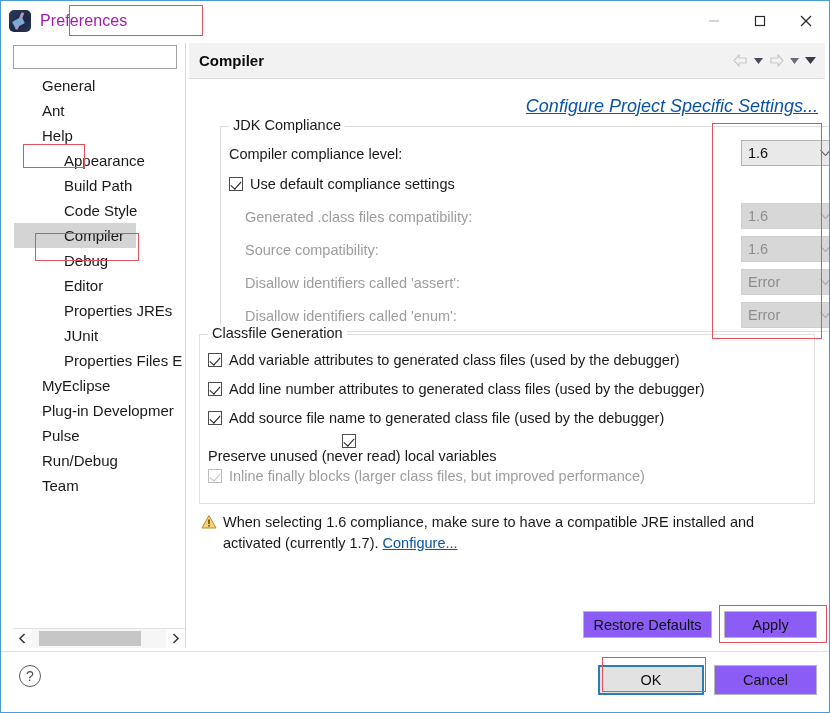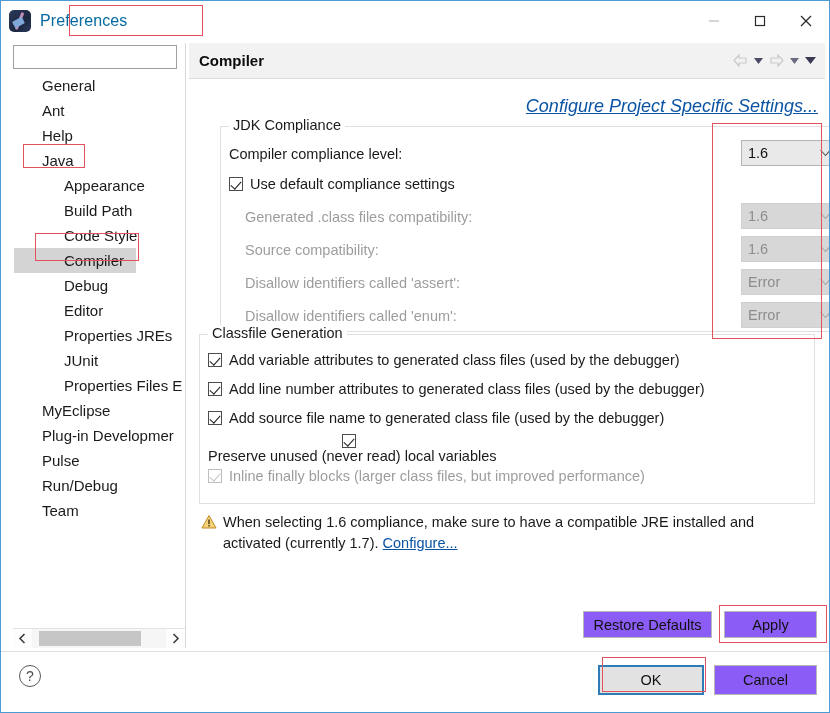--- a/index.html
+++ b/index.html
@@ -36,21 +36,21 @@
     content: ""; position: absolute; left: 9px; top: 2px;
     width: 3px; height: 18px; background: #c08fb8;
     transform: rotate(22deg); border-radius: 1px;
   }
   .app-icon::after {
     content: ""; position: absolute; left: 4px; top: 9px;
     width: 11px; height: 7px; background: #7fa8d8;
     transform: rotate(-28deg); border-radius: 1px;
   }
   .title-text {
-    margin-left: 9px; font-size: 16px; color: #0369a1; letter-spacing: .1px;
+    margin-left: 9px; font-size: 16px; color: #a21caf; letter-spacing: .1px;
   }
   .win-btns { margin-left: auto; display: flex; height: 40px; }
   .win-btn {
     width: 46px; height: 40px; display: flex;
     align-items: center; justify-content: center;
   }
   .win-btn svg { display: block; }
 
   
   .left-panel {
@@ -275,23 +275,20 @@
     <input class="filter-box" type="text" value="" placeholder="" style="">
     <div class="tree" id="tree">
         <div class="tree-row-sel">
           <div class="tree-item">General</div>
         </div>
         <div class="tree-row-sel">
           <div class="tree-item">Ant</div>
         </div>
         <div class="tree-row-sel">
           <div class="tree-item">Help</div>
-        </div>
-        <div class="tree-row-sel">
-          <div class="tree-item">Java</div>
         </div>
         <div class="tree-row-sel">
           <div class="tree-item child">Appearance</div>
         </div>
         <div class="tree-row-sel">
           <div class="tree-item child">Build Path</div>
         </div>
         <div class="tree-row-sel">
           <div class="tree-item child">Code Style</div>
         </div>

